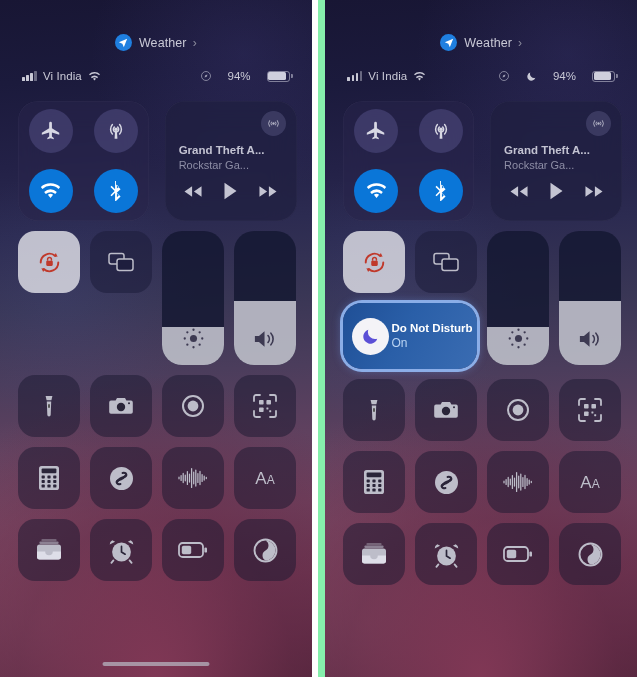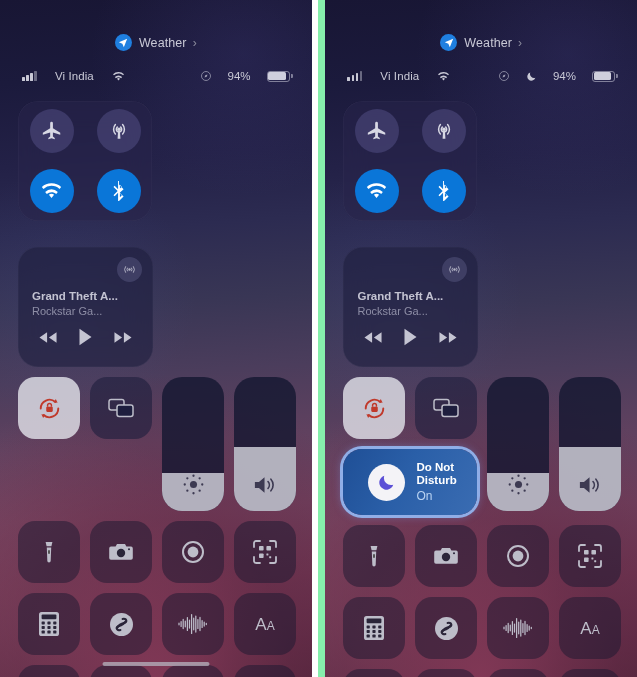--- a/index.html
+++ b/index.html
@@ -54,21 +54,21 @@
   .wx-dot svg { width:10px; height:10px; display:block; }
   .wx-label { font-size:12.5px; color:#c9c9d6; letter-spacing:.1px; }
   .wx-chev { font-size:12px; color:#8a8a9c; line-height:1; margin-left:-1px; }
 
   
   .status {
     position:absolute; top:68px; left:22px; right:22px; height:16px;
     display:flex; align-items:center; justify-content:space-between;
     z-index:3; color:#c8c8d4;
   }
-  .st-left { display:flex; align-items:center; gap:18px; }
+  .st-left { display:flex; align-items:center; gap:6px; }
   .st-right { display:flex; align-items:center; gap:16px; }
   .carrier { font-size:11.5px; color:#c9c9d6; letter-spacing:.1px; }
 
   .bars { display:flex; align-items:flex-end; gap:1.5px; height:10px; }
   .bars i { width:2.6px; background:#c9c9d6; border-radius:.6px; display:block; }
   .bars i:nth-child(1){ height:4px; }
   .bars i:nth-child(2){ height:6px; }
   .bars i:nth-child(3){ height:8px; }
   .bars i:nth-child(4){ height:10px; opacity:.45; }
 
@@ -77,21 +77,21 @@
   .moonst svg { width:11px; height:11px; display:block; }
   .pct { font-size:11.5px; color:#c9c9d6; }
   .batt { position:relative; width:23px; height:11px; }
   .batt .shell { position:absolute; inset:0; border:1px solid rgba(205,205,220,.55); border-radius:3px; }
   .batt .fill { position:absolute; left:1.6px; top:1.6px; bottom:1.6px; width:17.5px; background:#cfcfdd; border-radius:1.5px; }
   .batt .tip { position:absolute; right:-3px; top:3.4px; width:1.8px; height:4.4px; background:rgba(205,205,220,.55); border-radius:0 1px 1px 0; }
 
   
   .cc { position:absolute; left:18px; top:101px; width:279px; z-index:2; }
 
-  .row-top { display:flex; gap:26px;flex-direction:column; }
+  .row-top { display:flex; gap:16px; }
 
   .module {
     border-radius:20px;
     background:rgba(38,36,70,0.55);
     backdrop-filter:blur(14px);
     box-shadow:inset 0 0 0 .5px rgba(255,255,255,0.05);
   }
 
   
   .connectivity {
@@ -137,22 +137,22 @@
     display:flex; align-items:center; justify-content:center;
     background:rgba(30,30,62,0.62);
   }
   .sq.active { background:rgba(224,224,232,0.82); }
   .sq svg { display:block; }
 
   
   .focus-wrap { margin-top:10px; position:relative; }
   .focus {
     width:134px; height:62px; border-radius:19px;
-    display:flex; align-items:center; gap:11px;
-    padding-left:25px;
+    display:flex; align-items:center; gap:2px;
+    padding-left:9px;
     background:linear-gradient(118deg,#1f4f96 0%,#2a5fa8 45%,#3a6cb2 100%);
     box-shadow:0 0 0 3px rgba(150,190,250,0.85), 0 0 9px 2px rgba(120,170,255,0.35);
   }
   .focus.dnd { height:66px; }
   .focus-ic {
     width:37px; height:37px; border-radius:50%;
     display:flex; align-items:center; justify-content:center;
     flex:0 0 auto;
   }
   .focus-ic.plain { background:linear-gradient(150deg,#2f7be0,#2165c8); }

